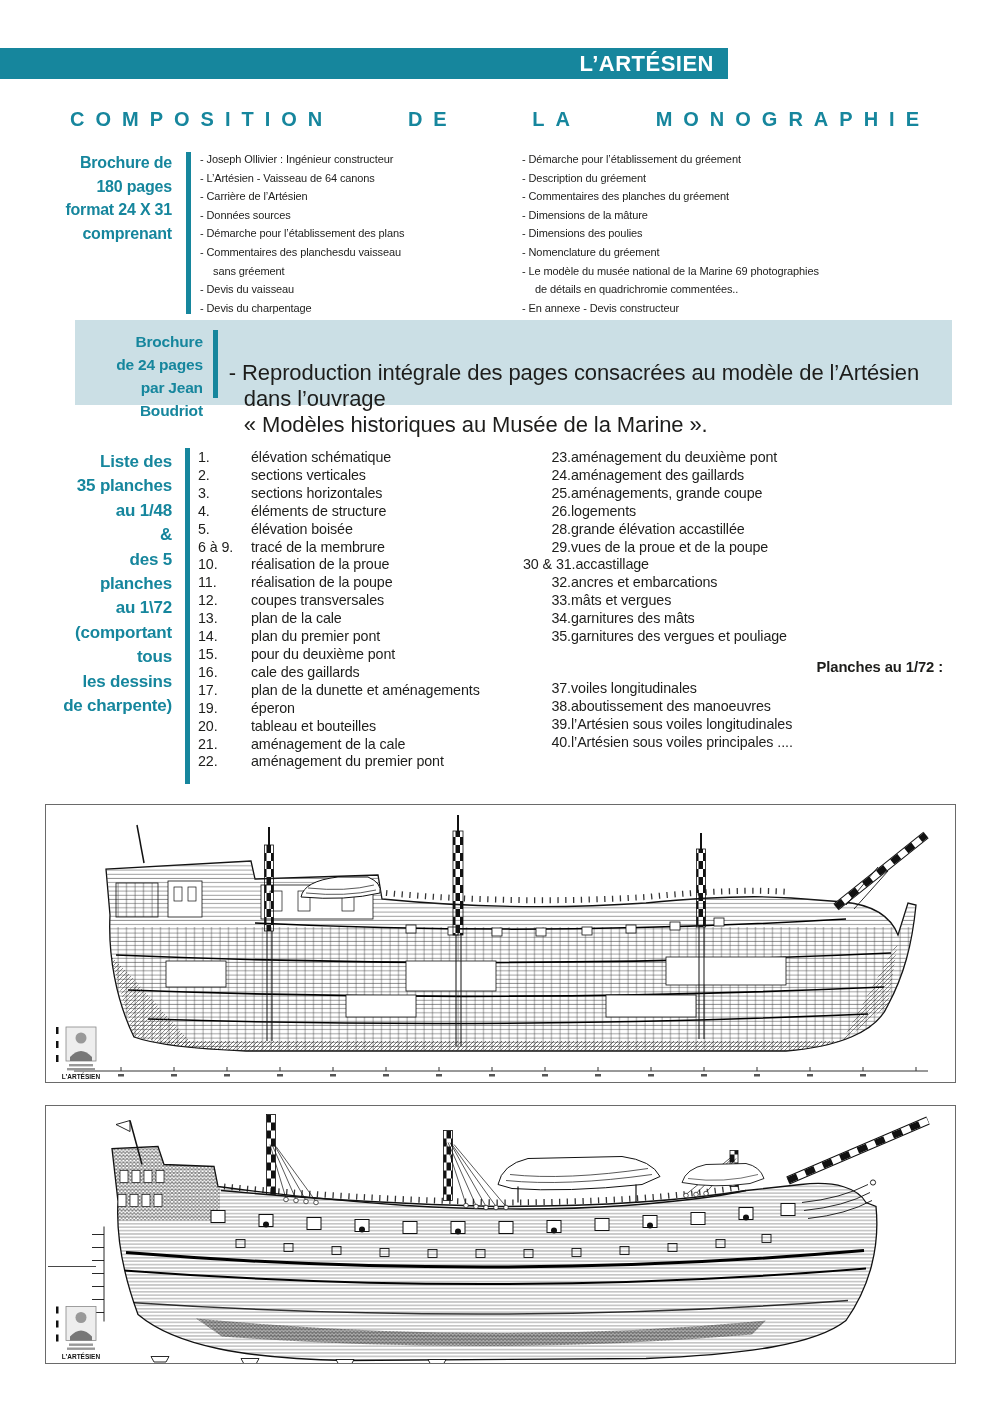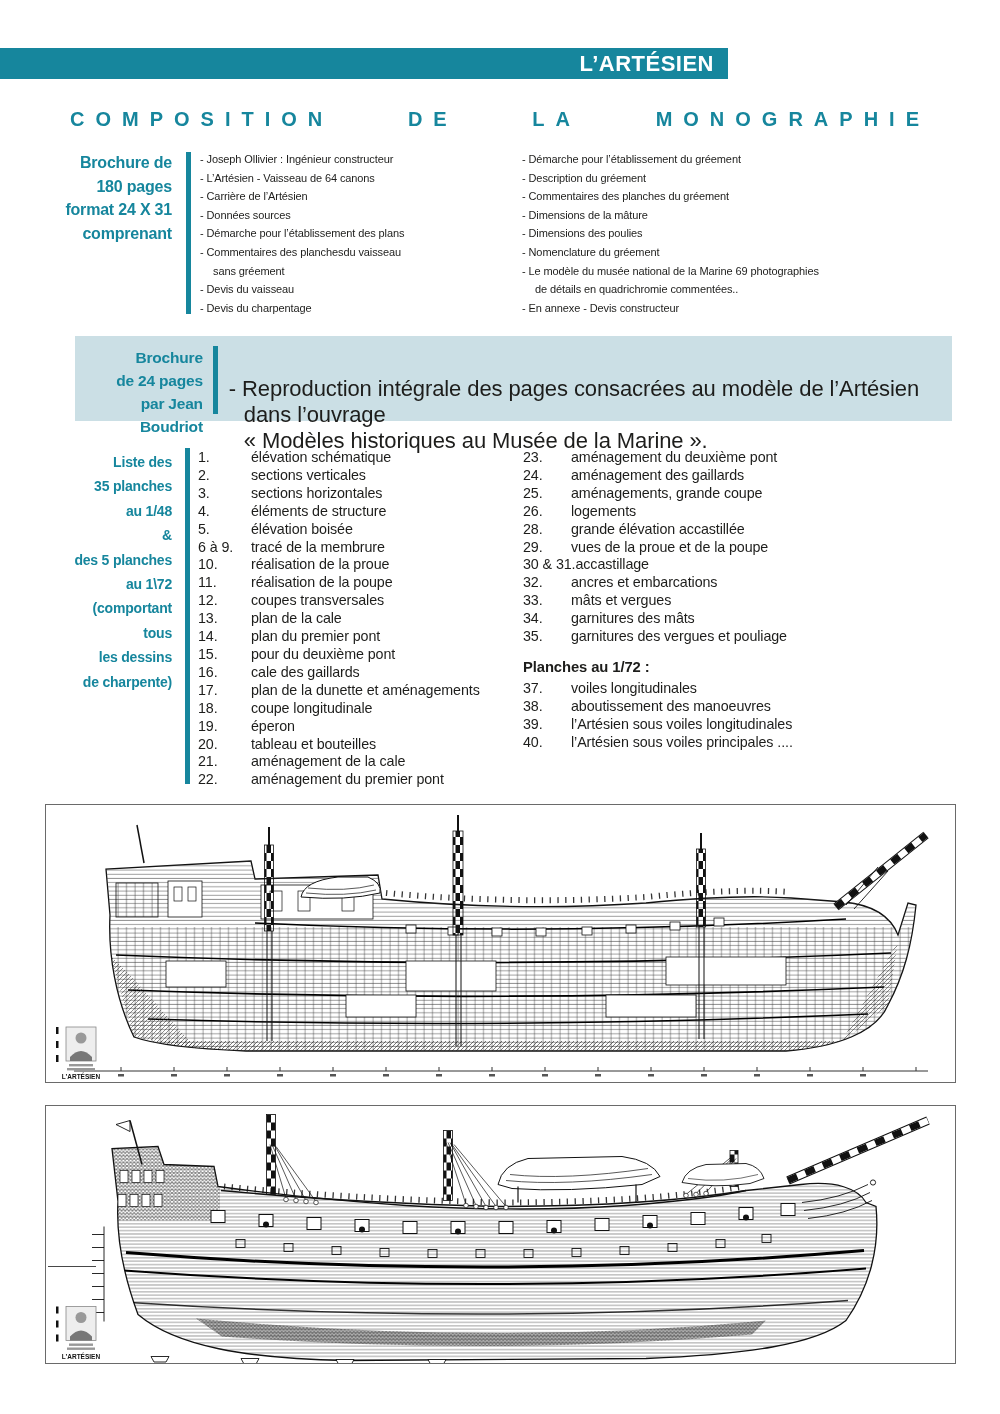--- a/index.html
+++ b/index.html
@@ -30,32 +30,32 @@
   .vbar{width:5px;background:var(--accent);flex:0 0 5px;}
   
   #sec1{left:60px;top:148px;width:892px;}
   #sec1 .side-label{width:112px;font-size:16px;line-height:23.5px;padding-top:3px;letter-spacing:-.2px;}
   #sec1 .vbar{margin:4px 9px 0 14px;height:162px;}
   #sec1 .cols{display:flex;font-size:11px;line-height:18.6px;letter-spacing:-.1px;padding-top:2px;}
   #sec1 .col1{width:322px;}
   #sec1 .col2{width:430px;}
   .dashitem{white-space:pre-line;padding-left:13px;text-indent:-13px;}
   
-  #sec2{left:75px;top:336px;width:877px;height:85px;background:var(--box);box-sizing:border-box;padding:8px 12px 8px 0;}
+  #sec2{left:75px;top:320px;width:877px;height:85px;background:var(--box);box-sizing:border-box;padding:8px 12px 8px 0;}
   #sec2 .side-label{width:128px;font-size:15.5px;line-height:23px;padding-top:2px;letter-spacing:-.2px;}
   #sec2 .vbar{margin:2px 11px 2px 10px;height:68px;}
   #sec2 .boxtext{font-size:22px;line-height:26px;letter-spacing:-.1px;padding-top:6px;white-space:pre-line;width:712px;}
   #sec2 .boxtext .dashitem{padding-left:15px;text-indent:-15px;}
   
   #sec3{left:60px;top:446px;width:892px;}
-  #sec3 .side-label{width:112px;font-size:14px;line-height:24.4px;padding-top:4px;letter-spacing:-.2px;}
+  #sec3 .side-label{width:112px;font-size:17px;line-height:24.4px;padding-top:4px;letter-spacing:-.2px;}
   #sec3 .vbar{margin:2px 8px 0 13px;height:336px;}
   #sec3 .plist{font-size:14.3px;line-height:17.9px;letter-spacing:-.1px;padding-top:3px;}
   #sec3 .pcol1{width:325px;}
-  #sec3 .pcol2{width:420px;}
+  #sec3 .pcol2{width:420px;text-align:right;}
   .prow{display:flex;}
   .prow .num{flex:0 0 53px;white-space:nowrap;}
   #sec3 .pcol2 .prow .num{flex:0 0 48px;}
   .plist-header{font-weight:bold;font-size:14.8px;margin:13px 0 3px 0;}
   
   .fig{
     position:absolute;background:#fff;border:1.5px solid #6a6a6a;box-sizing:border-box;
   }
   #fig1{left:45px;top:804px;width:911px;height:279px;}
   #fig2{left:45px;top:1105px;width:911px;height:259px;}
@@ -207,24 +207,20 @@
       <div class="prow">
         <span class="num">16.</span>
         <span class="txt">cale des gaillards</span>
       </div>
 
       <div class="prow">
         <span class="num">17.</span>
         <span class="txt">plan de la dunette et aménagements</span>
       </div>
 
-      <div class="prow">
-        <span class="num">18.</span>
-        <span class="txt">coupe longitudinale</span>
-      </div>
 
       <div class="prow">
         <span class="num">19.</span>
         <span class="txt">éperon</span>
       </div>
 
       <div class="prow">
         <span class="num">20.</span>
         <span class="txt">tableau et bouteilles</span>
       </div>

